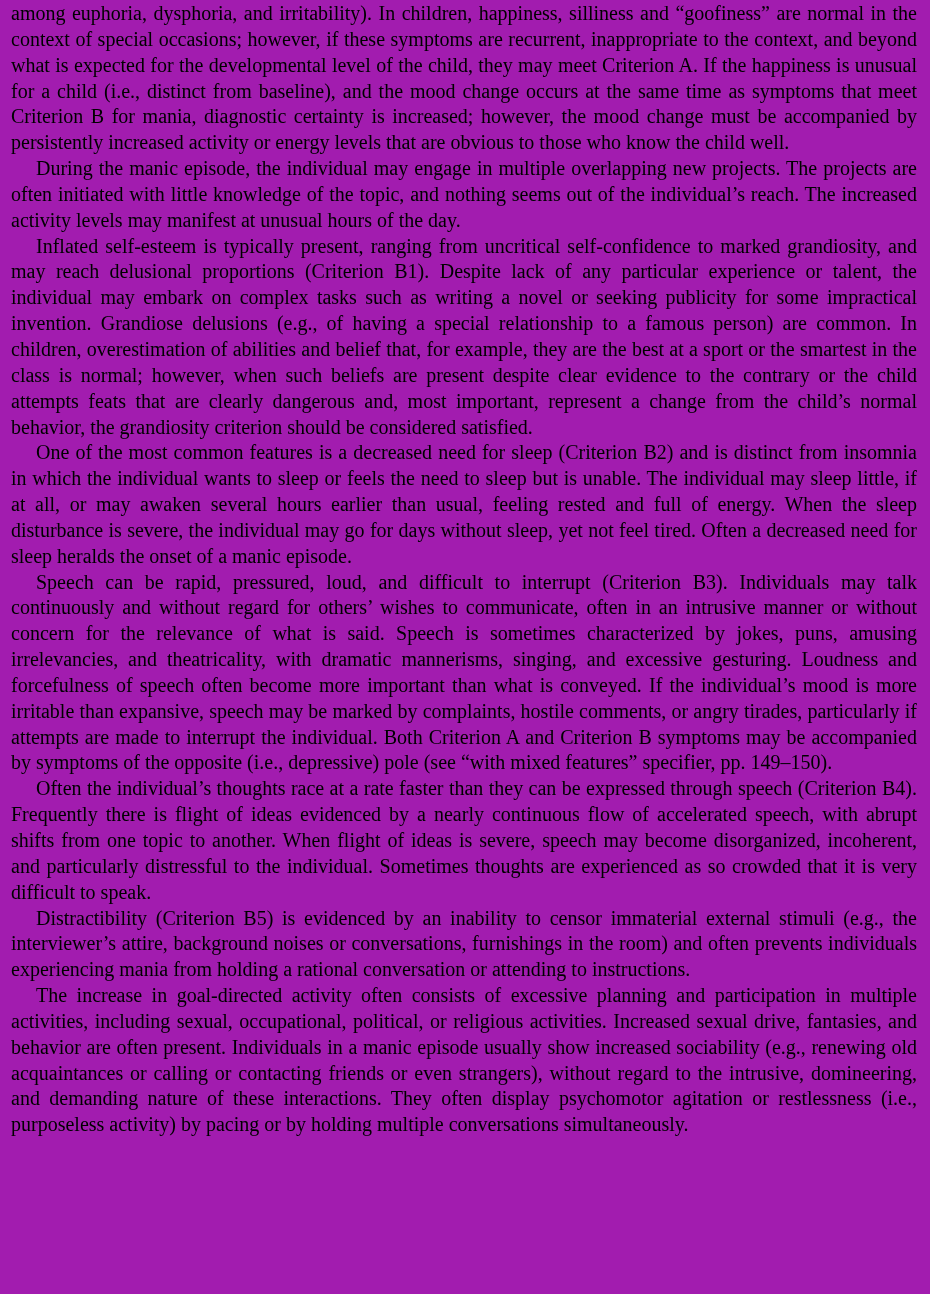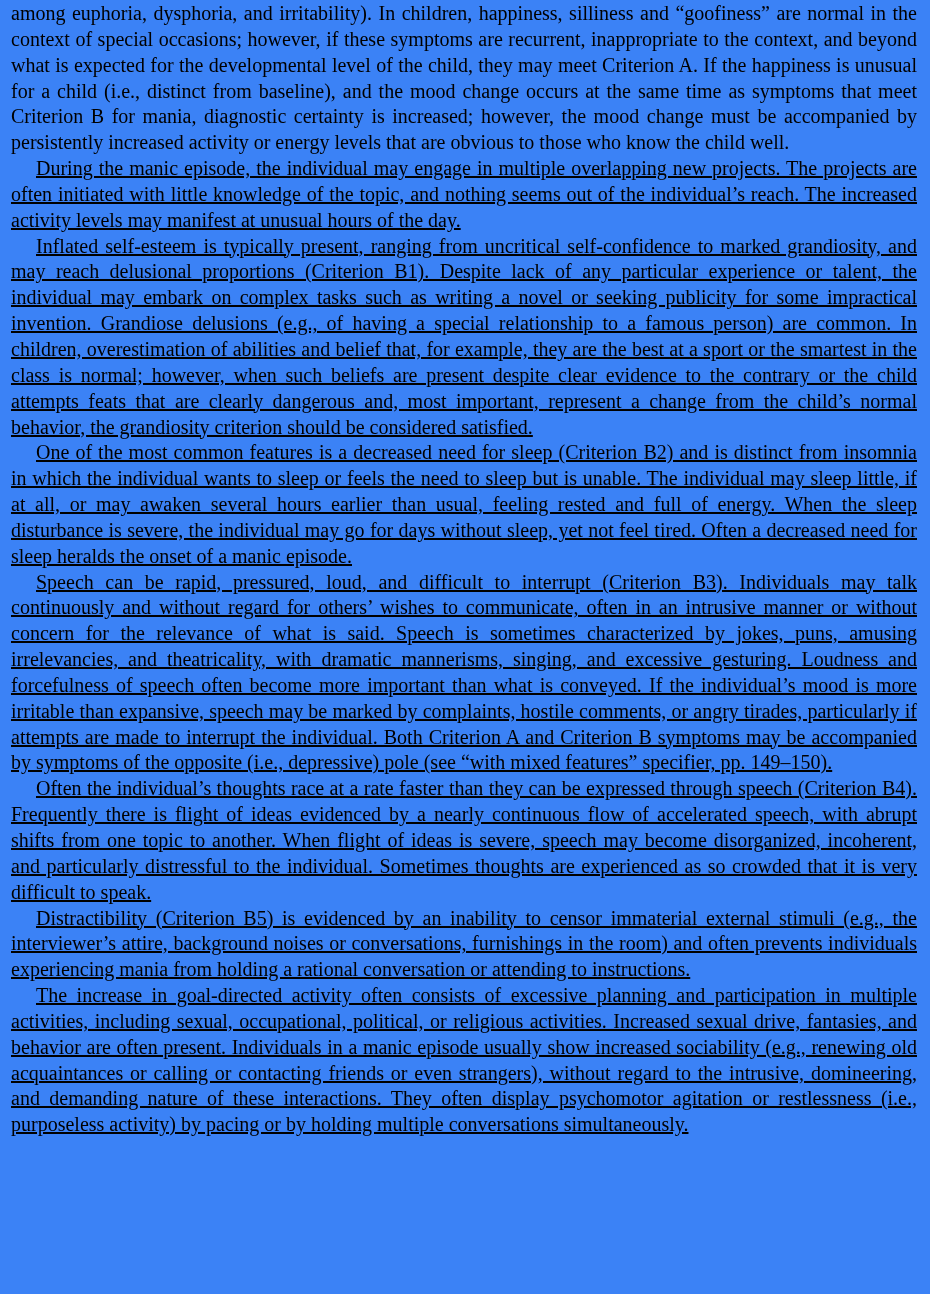--- a/index.html
+++ b/index.html
@@ -4,38 +4,37 @@
 <style>
   html, body {
     margin: 0;
     padding: 0;
     background: #ffffff;
   }
   .page {
     width: 930px;
     height: 1294px;
     box-sizing: border-box;
-    background: #3b82f6;
+    background: #a21caf;
     color: #000000;
     padding: 1px 13px 0 11px;
     font-family: "Liberation Serif", "DejaVu Serif", serif;
     font-size: 20px;
     line-height: 25.85px;
     text-align: justify;
     text-justify: inter-word;
     hyphens: none;
     overflow: hidden;
   }
   .page p {
     margin: 0;
     padding: 0;
   }
   .page p.indent {
     text-indent: 25px;
-    text-decoration: underline;
   }
 </style>
 </head>
 <body>
 
 <div class="page">
   <p>among euphoria, dysphoria, and irritability). In children, happiness, silliness and “goofiness” are normal in the context of special occasions; however, if these symptoms are recurrent, inappropriate to the context, and beyond what is expected for the developmental level of the child, they may meet Criterion A. If the happiness is unusual for a child (i.e., distinct from baseline), and the mood change occurs at the same time as symptoms that meet Criterion B for mania, diagnostic certainty is increased; however, the mood change must be accompanied by persistently increased activity or energy levels that are obvious to those who know the child well.</p>
   <p class="indent">During the manic episode, the individual may engage in multiple overlapping new projects. The projects are often initiated with little knowledge of the topic, and nothing seems out of the individual’s reach. The increased activity levels may manifest at unusual hours of the day.</p>
   <p class="indent">Inflated self-esteem is typically present, ranging from uncritical self-confidence to marked grandiosity, and may reach delusional proportions (Criterion B1). Despite lack of any particular experience or talent, the individual may embark on complex tasks such as writing a novel or seeking publicity for some impractical invention. Grandiose delusions (e.g., of having a special relationship to a famous person) are common. In children, overestimation of abilities and belief that, for example, they are the best at a sport or the smartest in the class is normal; however, when such beliefs are present despite clear evidence to the contrary or the child attempts feats that are clearly dangerous and, most important, represent a change from the child’s normal behavior, the grandiosity criterion should be considered satisfied.</p>
   <p class="indent">One of the most common features is a decreased need for sleep (Criterion B2) and is distinct from insomnia in which the individual wants to sleep or feels the need to sleep but is unable. The individual may sleep little, if at all, or may awaken several hours earlier than usual, feeling rested and full of energy. When the sleep disturbance is severe, the individual may go for days without sleep, yet not feel tired. Often a decreased need for sleep heralds the onset of a manic episode.</p>

